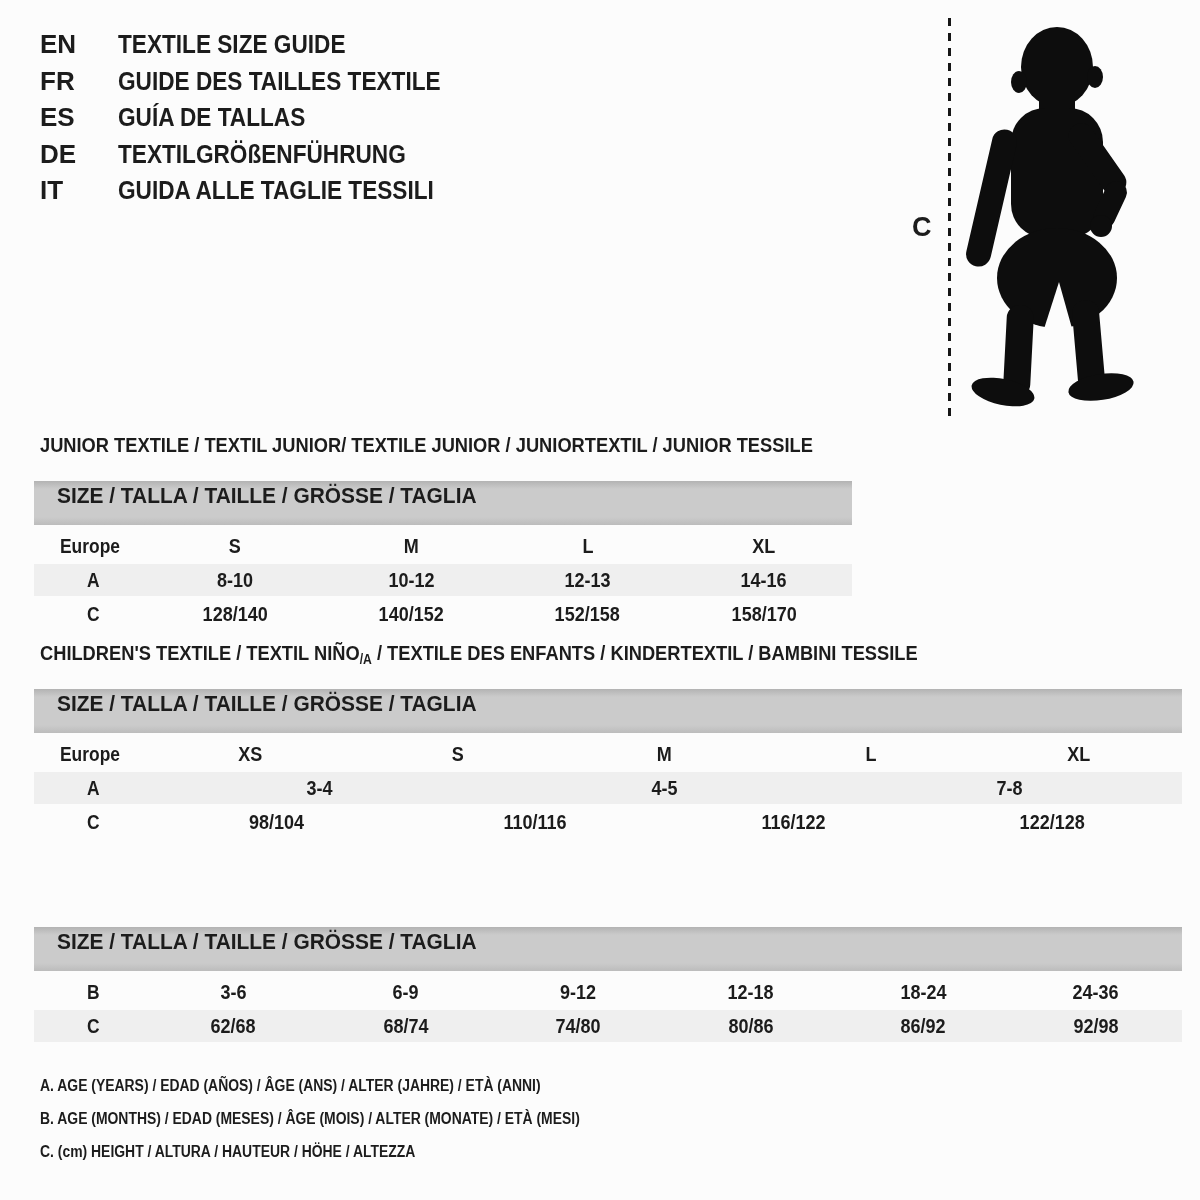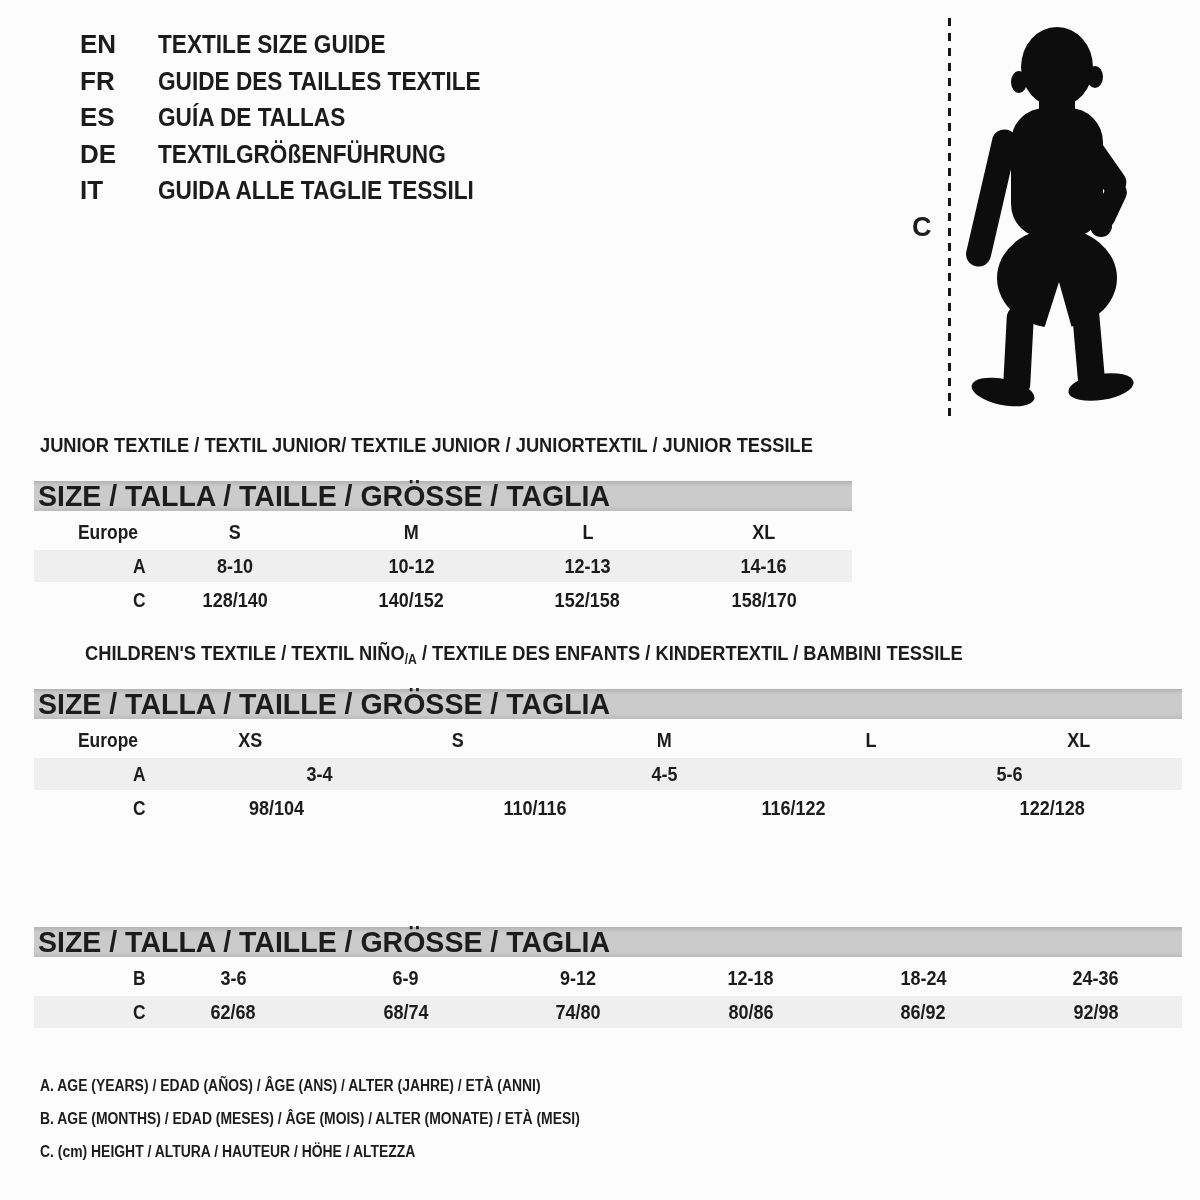--- a/index.html
+++ b/index.html
@@ -28,21 +28,21 @@
   }
   .cond-c {
     display: inline-block;
     transform: scaleX(0.9);
     white-space: nowrap;
   }
 
   
   .lang-block { left: 40px; top: 26px; }
   .lang-row { display: flex; height: 36.5px; line-height: 36.5px; font-size: 26px; }
-  .lang-code { width: 78px; flex: 0 0 78px; margin-left: 40px; }
+  .lang-code { width: 78px; flex: 0 0 78px; }
 
   
   .dash-line {
     left: 948px; top: 18px; width: 3px; height: 400px;
     background: repeating-linear-gradient(180deg, #161616 0 8px, transparent 8px 15px);
   }
   .height-marker { left: 912px; top: 212px; font-size: 27px; }
   .figure-svg { left: 953px; top: 20px; }
 
   
@@ -50,37 +50,37 @@
   .title-sub {
     font-size: 14px;
     position: relative;
     top: 4px;
   }
   .two-line .line { height: 33px; line-height: 33px; }
 
   
   .size-table { position: absolute; }
   .size-bar {
-    height: 30px;
+    height: 44px;
     line-height: 30px;
     background: linear-gradient(#b3b3b3, #cbcbcb 18%, #cbcbcb 82%, #bcbcbc);
-    padding-left: 4px;
-    font-size: 30px;
+    padding-left: 23px;
+    font-size: 22px;
     margin-bottom: 5px;
   }
   .size-bar .cond { transform: scaleX(0.95); }
   .t-row {
     display: flex;
     height: 32px;
     line-height: 32px;
     font-size: 20px;
     margin-bottom: 2px;
   }
   .t-row.alt { background: #efefef; }
-  .t-label { flex: 0 0 105px; width: 105px; padding-left: 8px; text-align: right; }
+  .t-label { flex: 0 0 105px; width: 105px; padding-left: 8px; text-align: center; }
   .t-cell { flex: 1; text-align: center; }
 
   
   .legend-block { left: 40px; top: 1069px; }
   .legend-line { height: 33px; line-height: 33px; font-size: 16px; }
 </style>
 </head>
 <body>
 
 <div class="abs lang-block">
@@ -159,41 +159,41 @@
   </div>
   <div class="t-row">
     <div class="t-label"><span class="cond">C</span></div>
     <div class="t-cell"><span class="cond-c">128/140</span></div>
     <div class="t-cell"><span class="cond-c">140/152</span></div>
     <div class="t-cell"><span class="cond-c">152/158</span></div>
     <div class="t-cell"><span class="cond-c">158/170</span></div>
   </div>
 </div>
 
-<div class="abs section-title" style="left:40px; top:641px;margin-left:45px;">
+<div class="abs section-title" style="left:40px; top:641px;">
   <span class="cond"><span>CHILDREN'S TEXTILE / TEXTIL NIÑO</span><span class="title-sub">/A</span><span> / TEXTILE DES ENFANTS / KINDERTEXTIL / BAMBINI TESSILE</span></span>
 </div>
 
 <div class="size-table" style="left:34px; top:689px; width:1148px;">
   <div class="size-bar">
     <span class="cond">SIZE / TALLA / TAILLE / GRÖSSE / TAGLIA</span>
   </div>
   <div class="t-row">
     <div class="t-label"><span class="cond">Europe</span></div>
     <div class="t-cell"><span class="cond-c">XS</span></div>
     <div class="t-cell"><span class="cond-c">S</span></div>
     <div class="t-cell"><span class="cond-c">M</span></div>
     <div class="t-cell"><span class="cond-c">L</span></div>
     <div class="t-cell"><span class="cond-c">XL</span></div>
   </div>
   <div class="t-row alt">
     <div class="t-label"><span class="cond">A</span></div>
     <div class="t-cell"><span class="cond-c">3-4</span></div>
     <div class="t-cell"><span class="cond-c">4-5</span></div>
-    <div class="t-cell"><span class="cond-c">5-6</span></div>
+    <div class="t-cell"><span class="cond-c">7-8</span></div>
   </div>
   <div class="t-row">
     <div class="t-label"><span class="cond">C</span></div>
     <div class="t-cell"><span class="cond-c">98/104</span></div>
     <div class="t-cell"><span class="cond-c">110/116</span></div>
     <div class="t-cell"><span class="cond-c">116/122</span></div>
     <div class="t-cell"><span class="cond-c">122/128</span></div>
   </div>
 </div>
 

